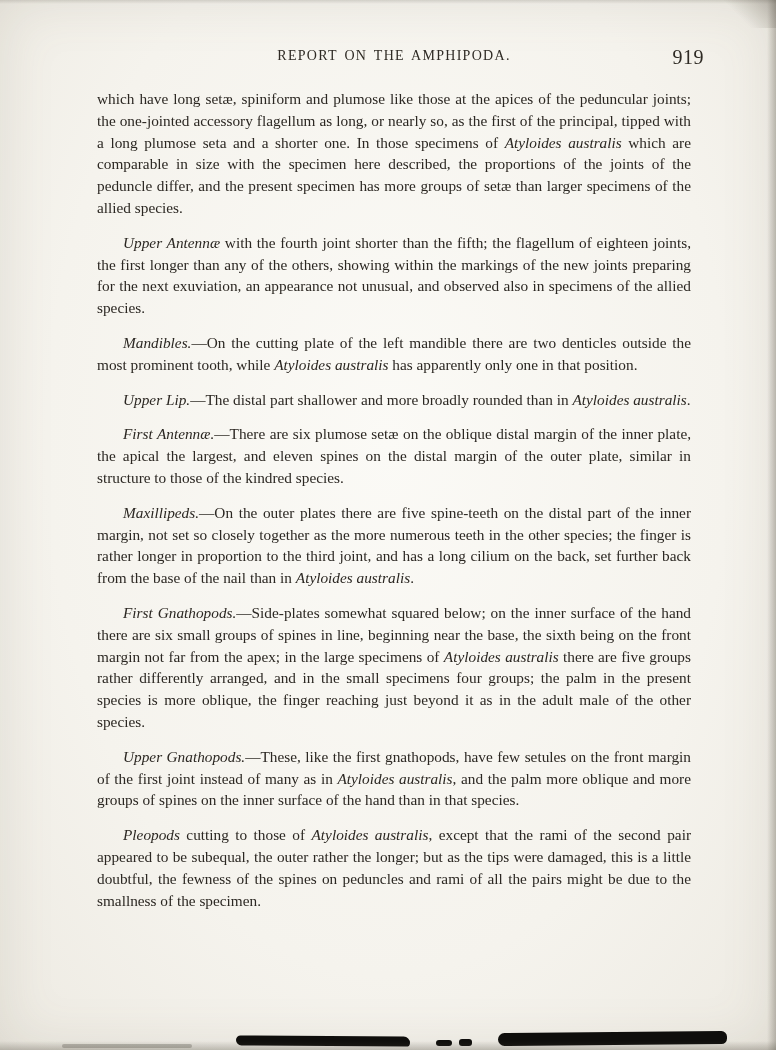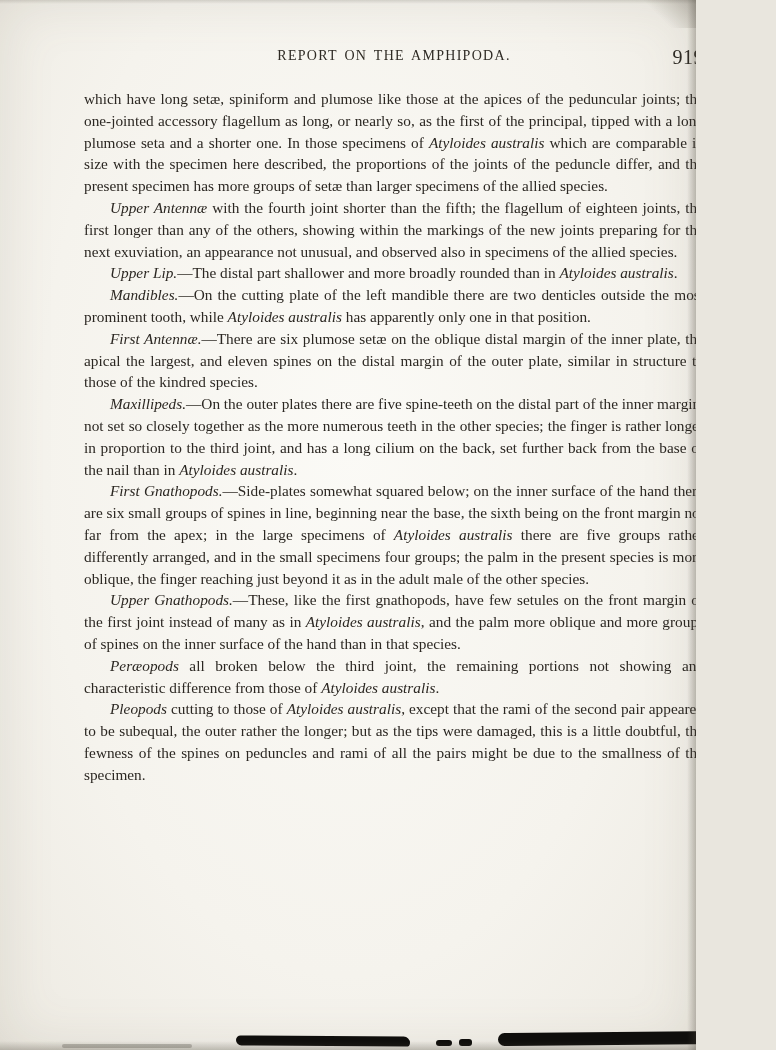--- a/index.html
+++ b/index.html
@@ -1,19 +1,19 @@
 <!DOCTYPE html>
 <html><head>
 <meta charset="utf-8">
 <style>
   * { margin: 0; padding: 0; box-sizing: border-box; }
   html, body { width: 776px; height: 1050px; background: #e9e6de; }
   .page {
     position: relative;
-    width: 696px;
+    width: 776px;
     height: 1050px;
     overflow: hidden;
     background: radial-gradient(ellipse at 50% 42%, #fbfaf6 0%, #f5f3ed 62%, #edeae2 100%);
     box-shadow: inset 0 0 55px rgba(115,105,85,0.14);
     font-family: "Liberation Serif", "DejaVu Serif", serif;
     color: #2b2722;
   }
   .content {
     position: absolute;
     left: 84px;
@@ -38,21 +38,21 @@
     top: 0;
     font-size: 20px;
     letter-spacing: 0.5px;
     color: #2e2a24;
   }
   .body-text {
     font-size: 15.3px;
     line-height: 21.8px;
     text-align: justify;
   }
-  .body-text p { margin: 0; }
+  .body-text p { margin: 13px; }
   .body-text p.indent { text-indent: 26px; }
   .body-text i { font-style: italic; }
 
   .scan-artifact { position: absolute; background: #0f0e0c; }
   .ink-blot-1 { left: 236px; top: 1036px; width: 174px; height: 10px; border-radius: 5px 7px 4px 6px; transform: rotate(0.4deg); }
   .ink-blot-2 { left: 498px; top: 1032px; width: 229px; height: 13px; border-radius: 7px 6px 6px 7px; transform: rotate(-0.5deg); }
   .ink-blot-3 { left: 436px; top: 1040px; width: 16px; height: 6px; border-radius: 3px; }
   .ink-blot-4 { left: 459px; top: 1039px; width: 13px; height: 7px; border-radius: 3px; }
   .ink-smudge-left { left: 62px; top: 1044px; width: 130px; height: 4px; background: rgba(62,56,47,0.28); border-radius: 2px; }
 
@@ -80,27 +80,26 @@
 
   <div class="content">
     <div class="header">
       <span class="running-title">REPORT ON THE AMPHIPODA.</span>
       <span class="page-number">919</span>
     </div>
 
     <div class="body-text">
         <p class=""><span>which have long setæ, spiniform and plumose like those at the apices of the peduncular joints; the one-jointed accessory flagellum as long, or nearly so, as the first of the principal, tipped with a long plumose seta and a shorter one.  In those specimens of </span><i>Atyloides australis</i><span> which are comparable in size with the specimen here described, the proportions of the joints of the peduncle differ, and the present specimen has more groups of setæ than larger specimens of the allied species.</span></p>
         <p class="indent"><i>Upper Antennæ</i><span> with the fourth joint shorter than the fifth; the flagellum of eighteen joints, the first longer than any of the others, showing within the markings of the new joints preparing for the next exuviation, an appearance not unusual, and observed also in specimens of the allied species.</span></p>
+        <p class="indent"><i>Mandibles.</i><span>—On the cutting plate of the left mandible there are two denticles outside the most prominent tooth, while </span><i>Atyloides australis</i><span> has apparently only one in that position.</span></p>
         <p class="indent"><i>Upper Lip.</i><span>—The distal part shallower and more broadly rounded than in </span><i>Atyloides australis</i><span>.</span></p>
-        <p class="indent"><i>Mandibles.</i><span>—On the cutting plate of the left mandible there are two denticles outside the most prominent tooth, while </span><i>Atyloides australis</i><span> has apparently only one in that position.</span></p>
         <p class="indent"><i>First Antennæ.</i><span>—There are six plumose setæ on the oblique distal margin of the inner plate, the apical the largest, and eleven spines on the distal margin of the outer plate, similar in structure to those of the kindred species.</span></p>
         <p class="indent"><i>Maxillipeds.</i><span>—On the outer plates there are five spine-teeth on the distal part of the inner margin, not set so closely together as the more numerous teeth in the other species; the finger is rather longer in proportion to the third joint, and has a long cilium on the back, set further back from the base of the nail than in </span><i>Atyloides australis</i><span>.</span></p>
         <p class="indent"><i>First Gnathopods.</i><span>—Side-plates somewhat squared below; on the inner surface of the hand there are six small groups of spines in line, beginning near the base, the sixth being on the front margin not far from the apex; in the large specimens of </span><i>Atyloides australis</i><span> there are five groups rather differently arranged, and in the small specimens four groups; the palm in the present species is more oblique, the finger reaching just beyond it as in the adult male of the other species.</span></p>
         <p class="indent"><i>Upper Gnathopods.</i><span>—These, like the first gnathopods, have few setules on the front margin of the first joint instead of many as in </span><i>Atyloides australis</i><span>, and the palm more oblique and more groups of spines on the inner surface of the hand than in that species.</span></p>
-        <p class="indent"><i>Peræopods</i><span> all broken below the third joint, the remaining portions not showing any characteristic difference from those of </span><i>Atyloides australis</i><span>.</span></p>
         <p class="indent"><i>Pleopods</i><span> cutting to those of </span><i>Atyloides australis</i><span>, except that the rami of the second pair appeared to be subequal, the outer rather the longer; but as the tips were damaged, this is a little doubtful, the fewness of the spines on peduncles and rami of all the pairs might be due to the smallness of the specimen.</span></p>
       </div>
   </div>
 
   <div class="scan-artifact ink-blot-1"></div>
   <div class="scan-artifact ink-blot-2"></div>
   <div class="scan-artifact ink-blot-3"></div>
   <div class="scan-artifact ink-blot-4"></div>
   <div class="ink-smudge-left scan-artifact"></div>
 

